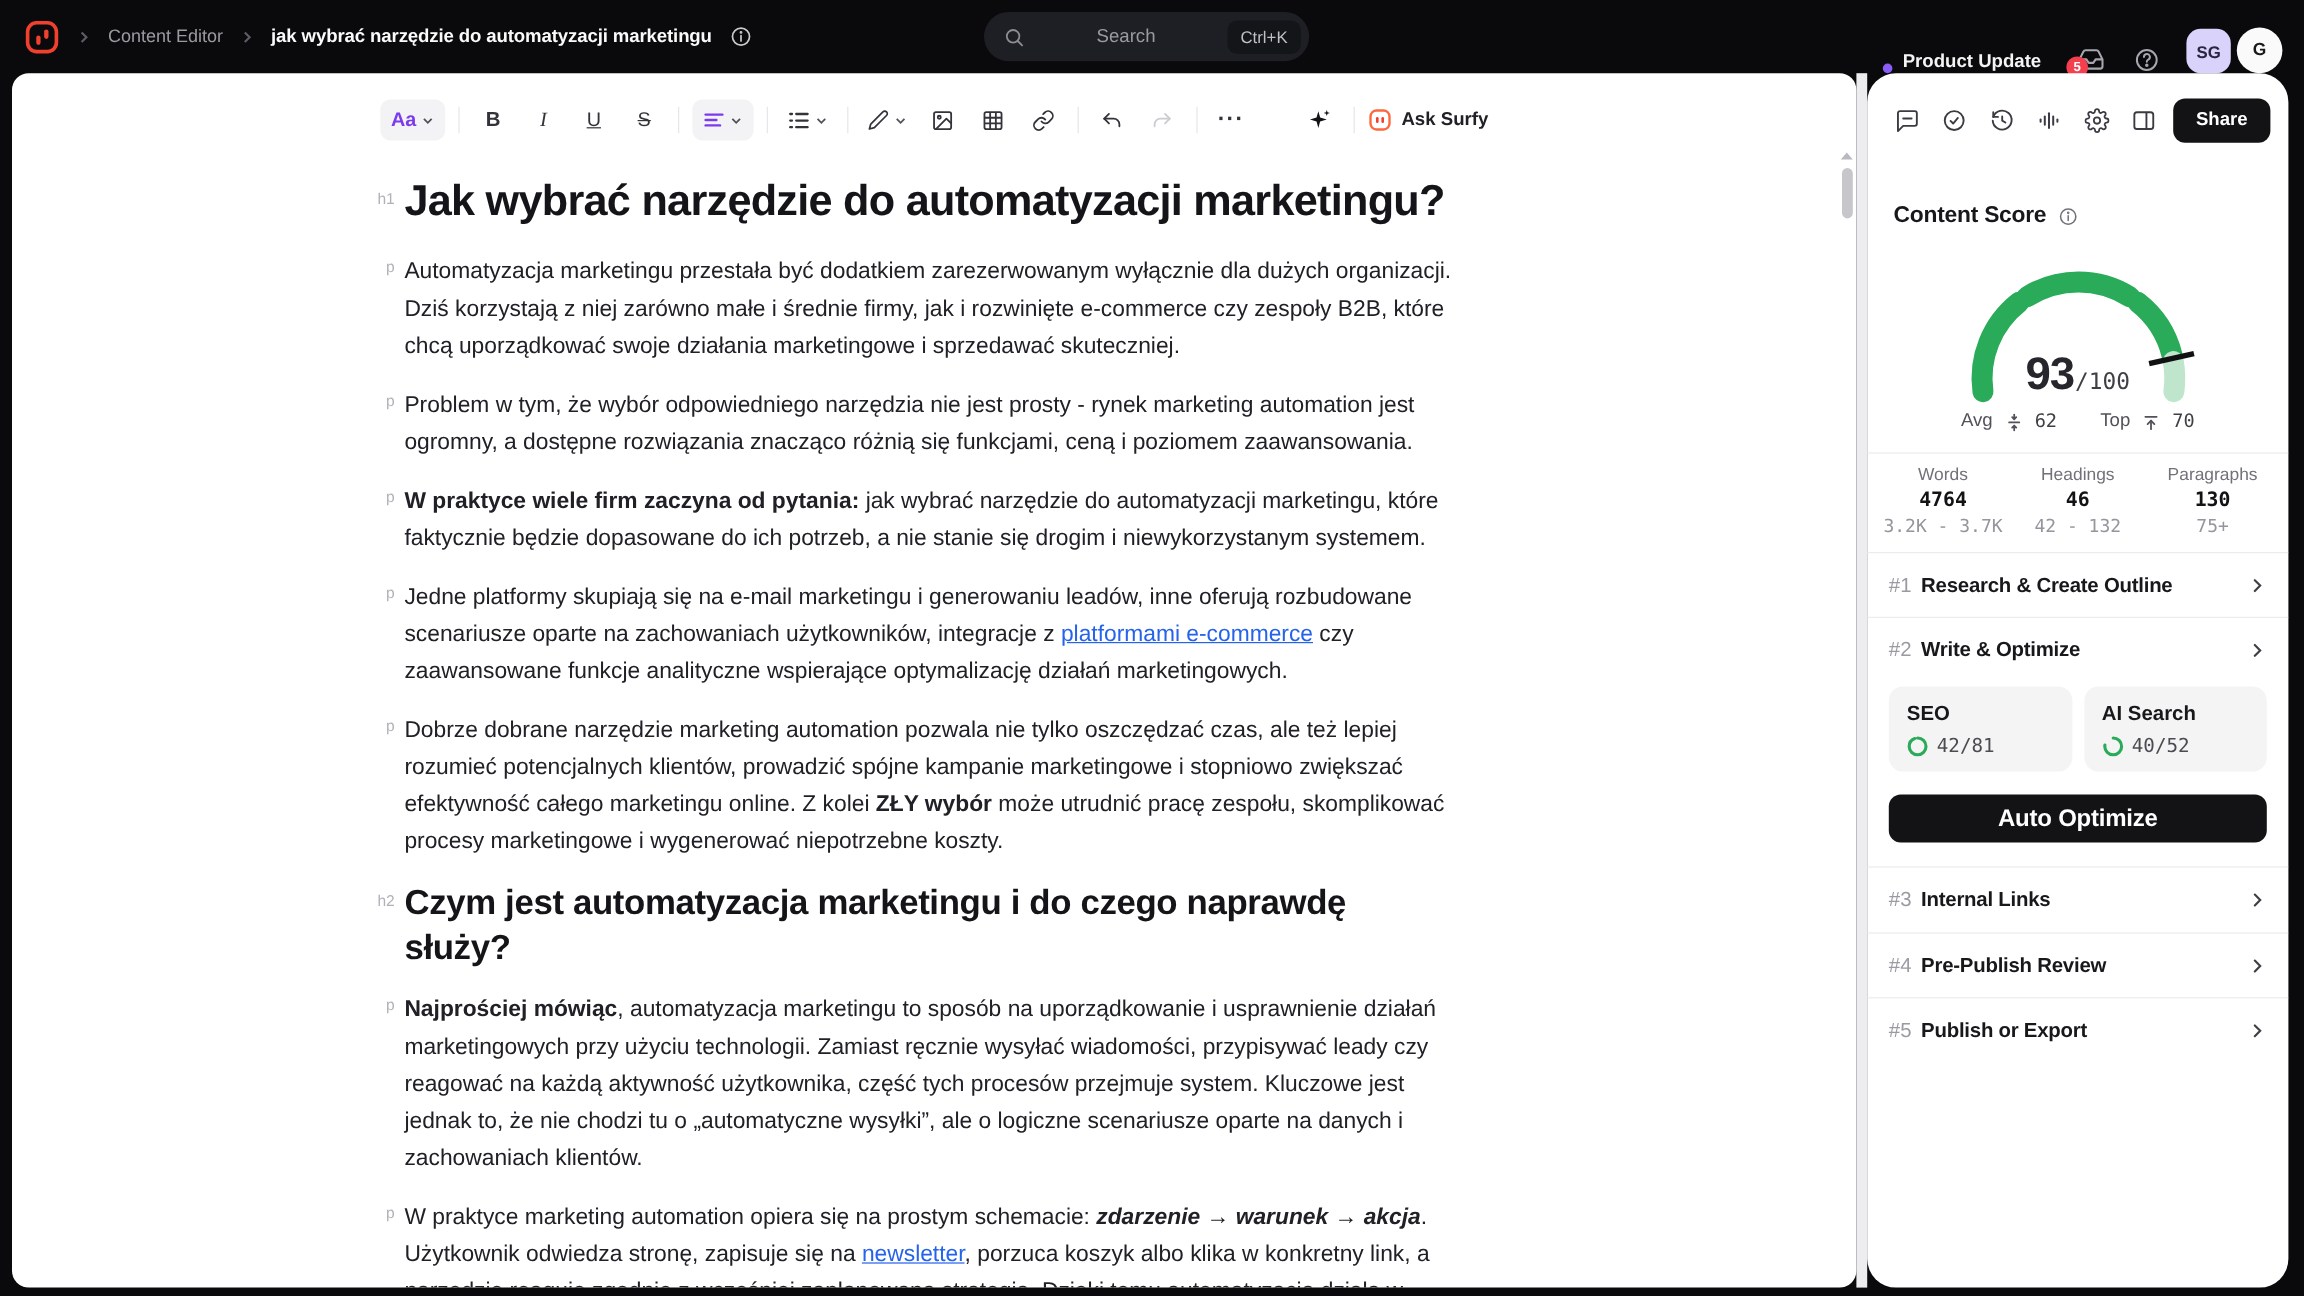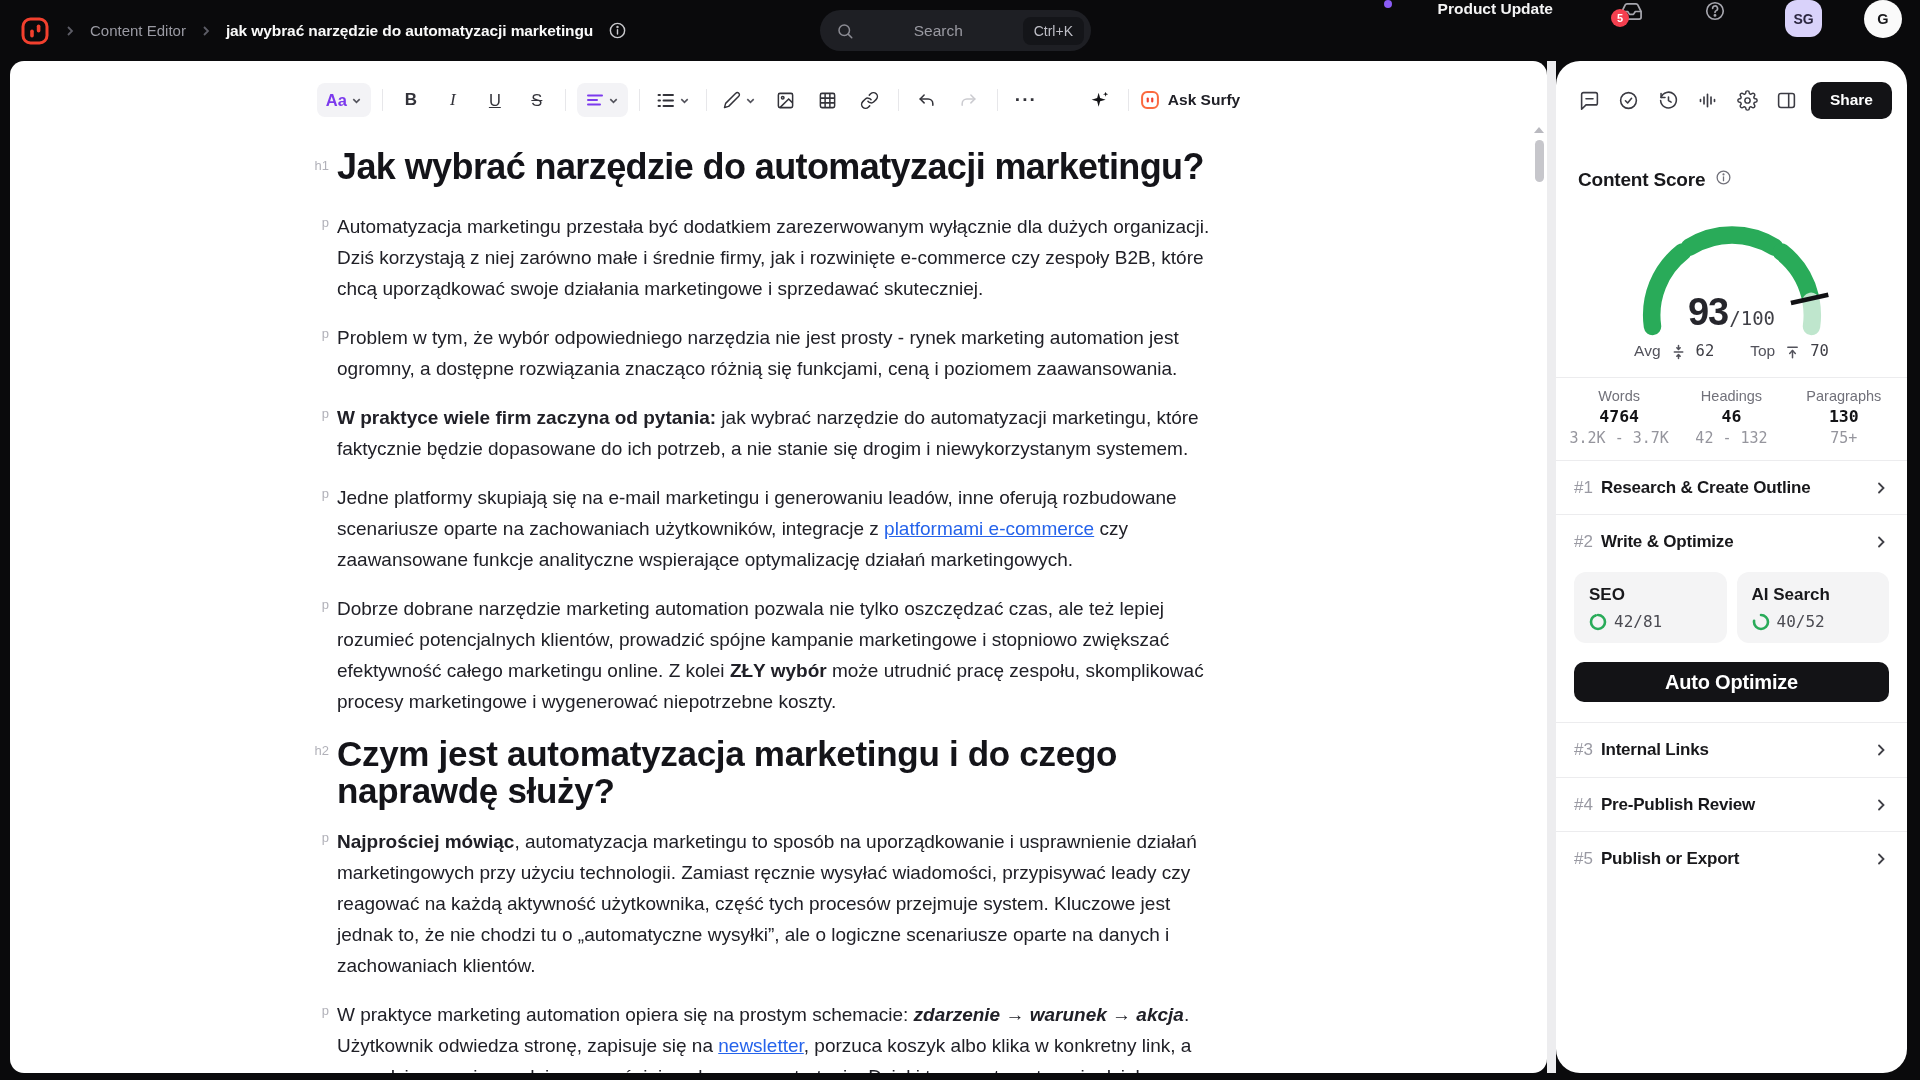--- a/index.html
+++ b/index.html
@@ -10,21 +10,21 @@
   
   .topbar { position:absolute; top:0; left:0; right:0; height:61px; display:flex; align-items:center; padding:0 20px; }
   .tb-left { display:flex; align-items:center; gap:13px; }
   .crumb-sep svg { stroke:#5d5d66; }
   .crumb-root { color:#9a9aa3; font-size:15px; }
   .doc-title { color:#fafafa; font-size:15.5px; font-weight:700; letter-spacing:-0.1px; }
   .info-i { margin-left:2px; }
   .search-pill { position:absolute; left:820px; top:10px; width:271px; height:41px; background:#1e1f24; border-radius:21px; display:flex; align-items:center; padding:0 7px 0 16px; cursor:pointer; }
   .search-label { flex:1; text-align:center; color:#9a9aa2; font-size:15.5px; }
   .kbd-badge { background:#141519; color:#bfbfc7; font-size:14px; padding:6px 11px; border-radius:8px; }
-  .tb-right { position:absolute; right:18px; top:0; height:61px; display:flex; align-items:flex-start;gap:37px; }
+  .tb-right { position:absolute; right:18px; top:0; height:61px; display:flex; align-items:flex-end; }
   .pu-dot { width:8px; height:8px; border-radius:50%; background:#8b5cf6; margin-right:9px; }
   .pu-label { color:#f4f4f5; font-size:15.5px; font-weight:600; margin-right:30px; }
   .tray-wrap { position:relative; margin-right:24px; }
   .tray-badge { position:absolute; left:-9px; bottom:-4px; width:18px; height:18px; border-radius:50%; background:#f43f4f; color:#fff; font-size:11px; font-weight:700; display:flex; align-items:center; justify-content:center; }
   .help-wrap { margin-right:22px; }
   .avatar-sg { width:37px; height:37px; border-radius:12px; background:#d9d2fa; color:#2b2640; font-size:14px; font-weight:700; display:flex; align-items:center; justify-content:center; margin-right:5px; }
   .avatar-g { width:38px; height:38px; border-radius:50%; background:#fafafa; color:#18181b; font-size:14.5px; font-weight:700; display:flex; align-items:center; justify-content:center; }
 
   
   .seam { position:absolute; top:61px; bottom:7px; left:1547px; width:9px; background:#ededef; }
@@ -46,36 +46,36 @@
   .ask-surfy-label { font-size:15.5px; font-weight:600; color:#202027; }
   .sp8 { width:8px; } .sp40 { width:40px; }
 
   
   .content { padding:6px 0 0 327px; }
   .block { position:relative; width:878px; }
   .gutter { position:absolute; left:-34px; width:26px; text-align:right; font-size:13px; color:#b1b1b9; }
   .block.h1 .gutter { top:13px; } .block.h2 .gutter { top:8px; } .block.p .gutter { top:4px; }
   .btext { color:#202027; }
   h1.btext { font-size:36px; line-height:44px; font-weight:700; color:#141419; letter-spacing:-0.6px; margin:0 0 22px; }
-  h2.btext { font-size:35px; line-height:37px; font-weight:700; color:#141419; letter-spacing:-0.3px; margin:10px 0 17px; }
+  h2.btext { font-size:29px; line-height:37px; font-weight:700; color:#141419; letter-spacing:-0.3px; margin:10px 0 17px; }
   p.btext { font-size:19px; line-height:31px; margin:0 0 18px; }
   .btext .b { font-weight:700; } .btext .i { font-style:italic; }
   .btext a { color:#2563eb; text-decoration:underline; cursor:pointer; }
 
   .escroll { position:absolute; right:3px; top:66px; width:10px; display:flex; flex-direction:column; align-items:center; }
   .escroll-up { width:0; height:0; border-left:5px solid transparent; border-right:5px solid transparent; border-bottom:6px solid #b9b9bf; }
   .escroll-thumb { margin-top:7px; width:9px; height:42px; border-radius:5px; background:#c6c6cb; }
 
   
   .sb-head { height:78px; display:flex; align-items:center; padding:0 15px 0 18px; }
   .sb-ic { width:33px; height:34px; display:flex; align-items:center; justify-content:center; border-radius:8px; cursor:pointer; margin-right:9px; }
   .sb-ic svg { stroke:#3b3b43; }
   .share-btn { margin-left:auto; height:37px; padding:0 19px; background:#131316; color:#fff; border:none; border-radius:10px; font-size:15.5px; font-weight:700; font-family:inherit; cursor:pointer; }
   .score-sec { padding:30px 18px 0; }
-  .score-title-row { display:flex; align-items:flex-start; gap:10px; padding-left:4px; }
+  .score-title-row { display:flex; align-items:center; gap:10px; padding-left:4px; }
   .score-title { font-size:19px; font-weight:700; color:#18181b; letter-spacing:-0.2px; }
   .gauge-wrap { position:relative; width:206px; margin:16px auto 0; }
   .gauge-num { position:absolute; left:0; right:0; bottom:2px; display:flex; align-items:baseline; justify-content:center; }
   .gauge-score { font-size:38px; font-weight:700; color:#26262c; letter-spacing:-1px; }
   .gauge-denom { font-size:19px; color:#3f3f46; font-family:"DejaVu Sans Mono",monospace; margin-left:1px; }
   .bench-row { display:flex; align-items:flex-end; justify-content:center; gap:10px; margin-top:6px; color:#52525b; font-size:15.5px; }
   .bench-val { font-family:"DejaVu Sans Mono",monospace; color:#3f3f46; }
   .bench-gap { width:16px; }
   .stats-row { display:flex; margin-top:17px; border-top:1px solid #ececee; padding:10px 7px 13px; }
   .stat-col { flex:1; text-align:center; }

